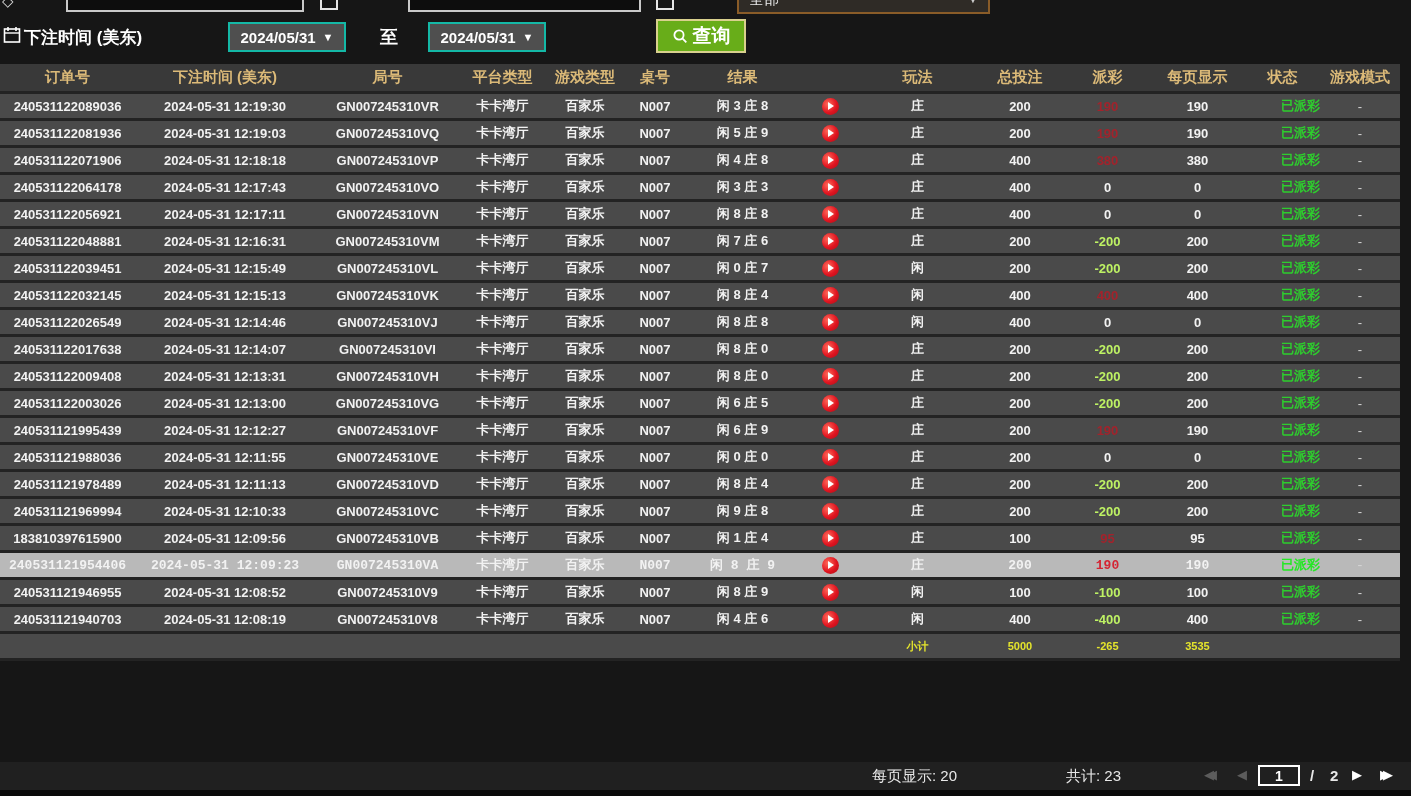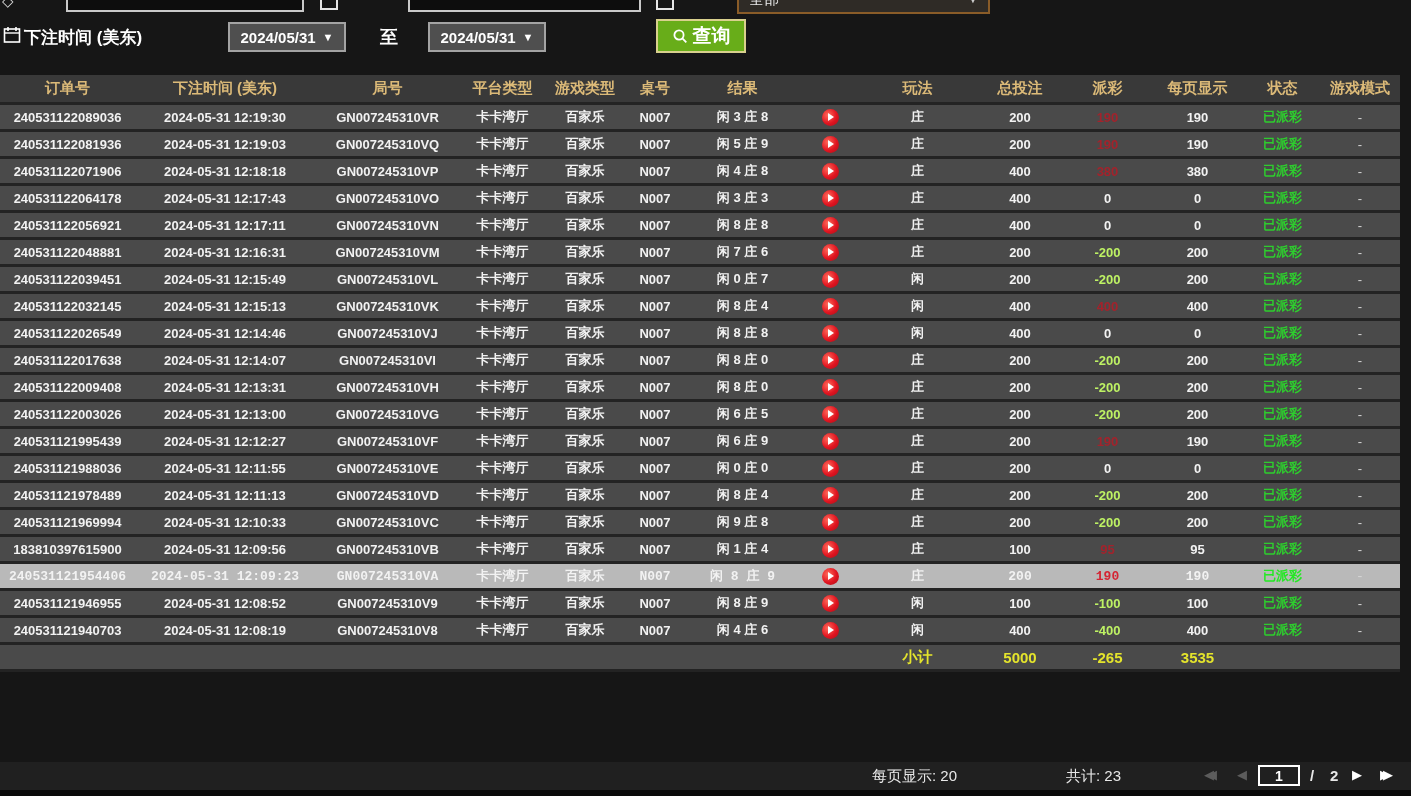--- a/index.html
+++ b/index.html
@@ -15,42 +15,42 @@
   .clip-square { position:absolute; top:-8px; width:18px; height:18px; border:2px solid #e6e6e6; background:transparent; }
   .clip-square.a { left:320px; }
   .clip-square.b { left:656px; }
   .clip-select { position:absolute; left:737px; top:-16px; width:253px; height:30px; background:#2f2b26; border:2px solid #8a5c28; color:#e8e8e8; font-size:15px; display:flex; align-items:center; padding:0 10px; overflow:hidden; }
   .clip-select .chev { margin-left:auto; font-size:10px; color:#cccccc; }
 
   
   .toolbar2 { position:absolute; left:0; top:18px; width:1411px; height:40px; }
   .cal-icon { position:absolute; left:3px; top:8px; }
   .bet-time-label { position:absolute; left:24px; top:8px; color:#ffffff; font-size:17px; font-weight:700; }
-  .date-select { position:absolute; top:4px; width:118px; height:30px; background:#4f4f4f; border:2px solid #a3a3a3; color:#ffffff; font-size:15px; font-weight:700; display:flex; align-items:center; justify-content:center; gap:7px; cursor:pointer; }
+  .date-select { position:absolute; top:4px; width:118px; height:30px; background:#4f4f4f; border:2px solid #14b8a6; color:#ffffff; font-size:15px; font-weight:700; display:flex; align-items:center; justify-content:center; gap:7px; cursor:pointer; }
   .date-select .chev { font-size:11px; }
   .date-from { left:228px; }
   .date-to   { left:428px; }
   .to-label { position:absolute; left:380px; top:7px; color:#ffffff; font-size:18px; font-weight:700; }
   .search-btn { position:absolute; left:656px; top:1px; width:90px; height:34px; background:#68ad19; border:2px solid #d9d08d; color:#ffffff; font-size:19px; font-weight:700; display:flex; align-items:center; justify-content:center; gap:4px; cursor:pointer; }
 
   
-  .table { position:absolute; left:0; top:64px; width:1400px;margin-top:11px; --cols:135px 180px 145px 85px 80px 60px 115px 60px 115px 90px 85px 95px 75px 1fr; }
+  .table { position:absolute; left:0; top:64px; width:1400px; --cols:135px 180px 145px 85px 80px 60px 115px 60px 115px 90px 85px 95px 75px 1fr; }
   .thead { display:grid; grid-template-columns:var(--cols); height:30px; background:#393939; align-items:center; text-align:center; color:#dcba78; font-size:15px; font-weight:700; border-bottom:3px solid #232323; }
   .row  { display:grid; grid-template-columns:var(--cols); height:27px; background:#4a4a4a; border-bottom:3px solid #232323; align-items:center; text-align:center; color:#f2f2f2; font-size:13px; font-weight:700; }
   .row.hl { background:#b9b9b9;font-family:Liberation Mono, monospace; }
   .c-mode { color:#d6d6d6; font-weight:400; }
-  .c-status { color:#2ecc2e; }
+  .c-status { color:#2ecc2e;text-align:right; }
   .hl .c-status { color:#25e825; }
   .c-payout.pos { color:#a2232c; }
   .c-payout.neg { color:#bef264; }
   .c-payout.zero { color:#f2f2f2; }
   .hl .c-payout.pos { color:#d42433; }
   .replay { width:17px; height:17px; margin:0 auto; border-radius:50%; background:radial-gradient(circle at 35% 35%, #ff6a5a 0%, #e01420 55%, #a80e18 100%); display:flex; align-items:center; justify-content:center; cursor:pointer; }
   .replay .tri { width:0; height:0; border-left:6px solid #ffffff; border-top:4px solid transparent; border-bottom:4px solid transparent; margin-left:2px; }
-  .frow { display:grid; grid-template-columns:var(--cols); height:27px; background:#4a4a4a; border-bottom:3px solid #232323; align-items:center; text-align:center; color:#e4e42c; font-size:15px; font-weight:700; }
+  .frow { display:grid; grid-template-columns:var(--cols); height:27px; background:#4a4a4a; border-bottom:3px solid #232323; align-items:center; text-align:center; color:#e4e42c; font-size:11px; font-weight:700; }
 
   
   .pagebar { position:absolute; left:0; top:762px; width:1411px; height:28px; background:#202020; color:#e8e8e8; font-size:15px; }
   .pagebar .item { position:absolute; top:5px; }
   .pp { left:872px; }
   .tc { left:1066px; }
   .nav { font-size:13px; cursor:pointer; }
   .nav.dim { color:#5c5c5c; }
   .nav.lit { color:#ffffff; }
   .dbl { letter-spacing:-7px; padding-right:7px; }

